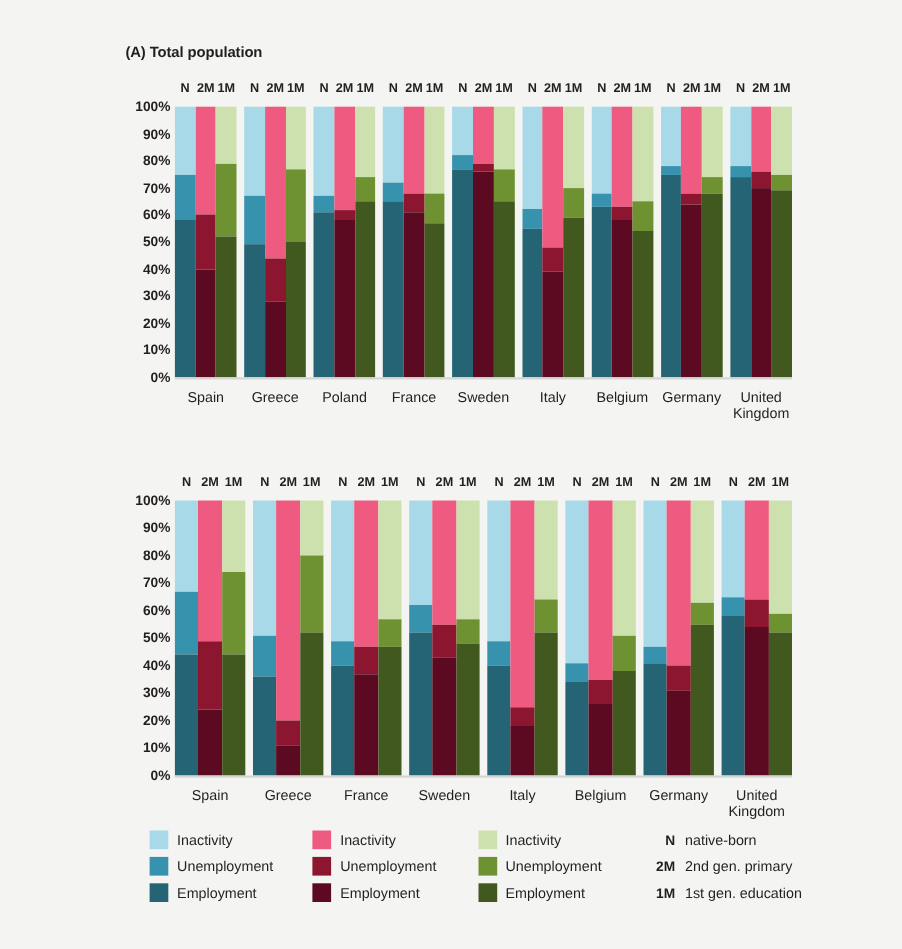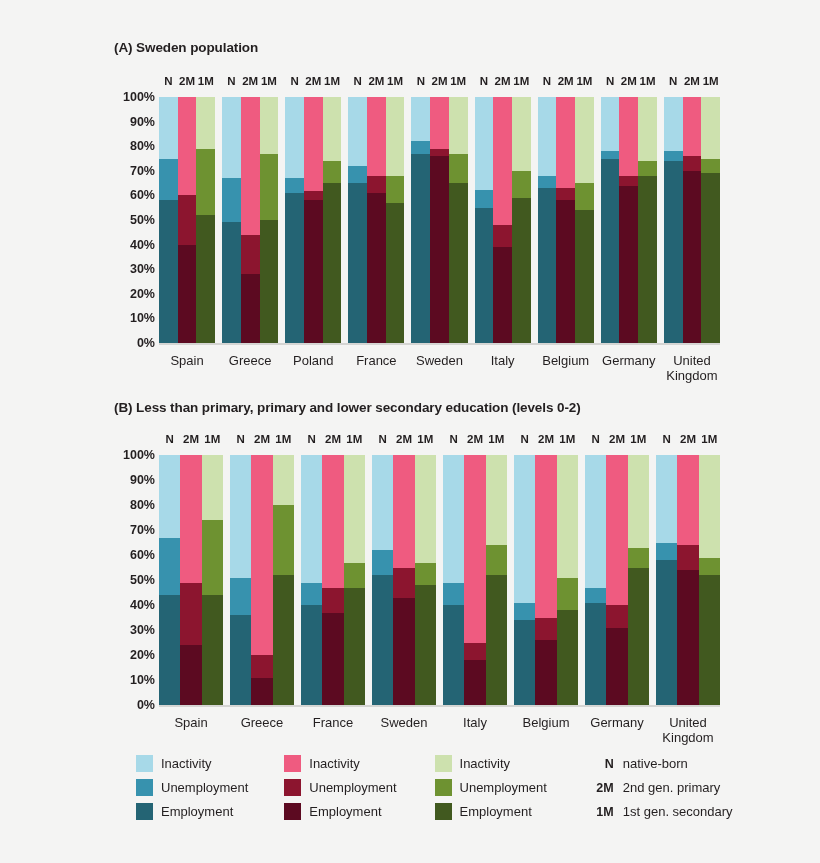--- a/index.html
+++ b/index.html
@@ -189,21 +189,21 @@
     font-weight: bold;
     flex: 0 0 auto;
     color: #231f20;
   }
 </style>
 </head>
 <body style="background: rgb(244, 244, 243);">
 
 <div class="figure">
 
-  <div class="panel-title" id="panelA-title">(A) Sweden population</div>
+  <div class="panel-title" id="panelA-title">(A) Total population</div>
 
   <div class="plot" id="plotA">
     <div class="hdr-row">
         <div class="hdr-group">
           <div class="hdr-cell">N</div>
           <div class="hdr-cell">2M</div>
           <div class="hdr-cell">1M</div>
         </div>
         <div class="hdr-group">
           <div class="hdr-cell">N</div>
@@ -421,21 +421,20 @@
         <div class="cat-cell">Poland</div>
         <div class="cat-cell">France</div>
         <div class="cat-cell">Sweden</div>
         <div class="cat-cell">Italy</div>
         <div class="cat-cell">Belgium</div>
         <div class="cat-cell">Germany</div>
         <div class="cat-cell">United<br>Kingdom</div>
       </div>
   </div>
 
-  <div class="panel-title" id="panelB-title">(B) Less than primary, primary and lower secondary education (levels 0-2)</div>
 
   <div class="plot" id="plotB">
     <div class="hdr-row">
         <div class="hdr-group">
           <div class="hdr-cell">N</div>
           <div class="hdr-cell">2M</div>
           <div class="hdr-cell">1M</div>
         </div>
         <div class="hdr-group">
           <div class="hdr-cell">N</div>
@@ -684,18 +683,18 @@
         <div class="legend-item">
           <span class="code-key">N</span>
           <span class="legend-label">native-born</span>
         </div>
         <div class="legend-item">
           <span class="code-key">2M</span>
           <span class="legend-label">2nd gen. primary</span>
         </div>
         <div class="legend-item">
           <span class="code-key">1M</span>
-          <span class="legend-label">1st gen. secondary</span>
+          <span class="legend-label">1st gen. education</span>
         </div>
       </div>
   </div>
 
 </div>
 
 </body></html>

